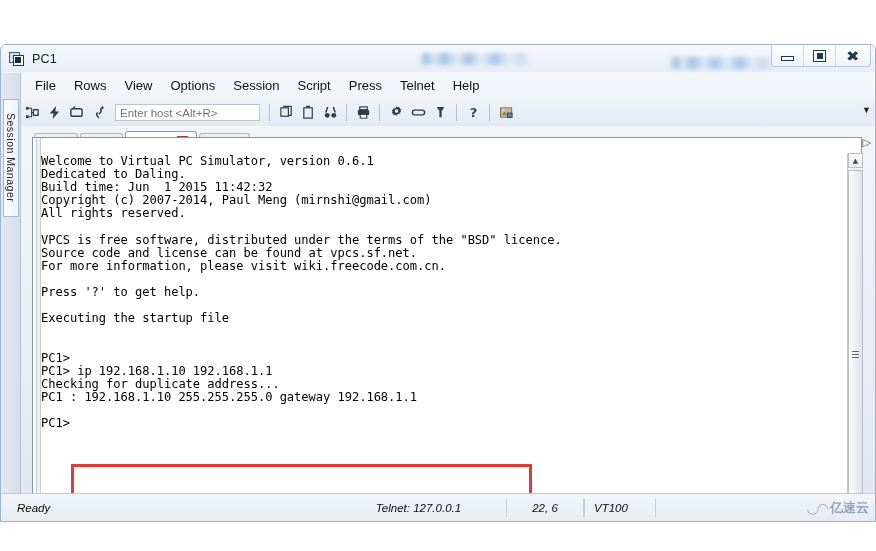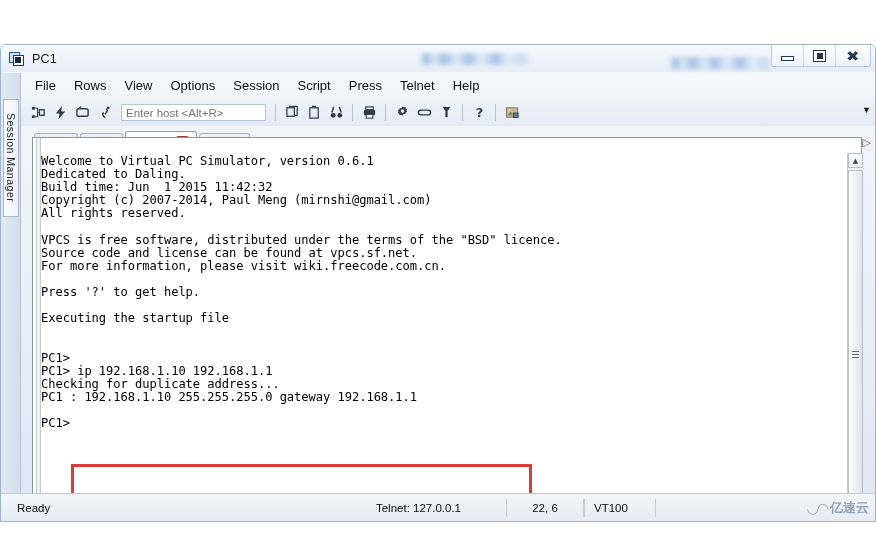--- a/index.html
+++ b/index.html
@@ -128,21 +128,20 @@
     white-space: nowrap;
   }
 
   
   .toolbar {
     position: absolute;
     left: 20px; top: 54px;
     width: 856px; height: 27px;
     display: flex;
     align-items: center;
-    padding-left: 6px;
     box-sizing: border-box;
     background: linear-gradient(to bottom,#eef2f9 0%, #e4eaf4 100%);
   }
   .tb-icon {
     width: 22px; height: 21px;
     display: flex; align-items: center; justify-content: center;
     color: #2f3c4c;
     flex: 0 0 auto;
   }
   .tb-sep {
@@ -345,20 +344,21 @@
     font-size: 11.5px;
     color: #0c0c0c;
   }
   .sb-cell {
     height: 20px;
     display: flex;
     align-items: center;
     padding: 0 8px;
     box-sizing: border-box;
     white-space: nowrap;
+    font-style: italic;
   }
   .sb-div {
     width: 1px; height: 18px;
     background: #c3ccd9;
     flex: 0 0 auto;
   }
   .sb-ready { width: 330px; padding-left: 16px; }
   .sb-telnet { width: 175px; justify-content: center; text-align: center; }
   .sb-pos { width: 76px; justify-content: center; text-align: right; }
   .sb-rows { width: 140px; justify-content: center; }

